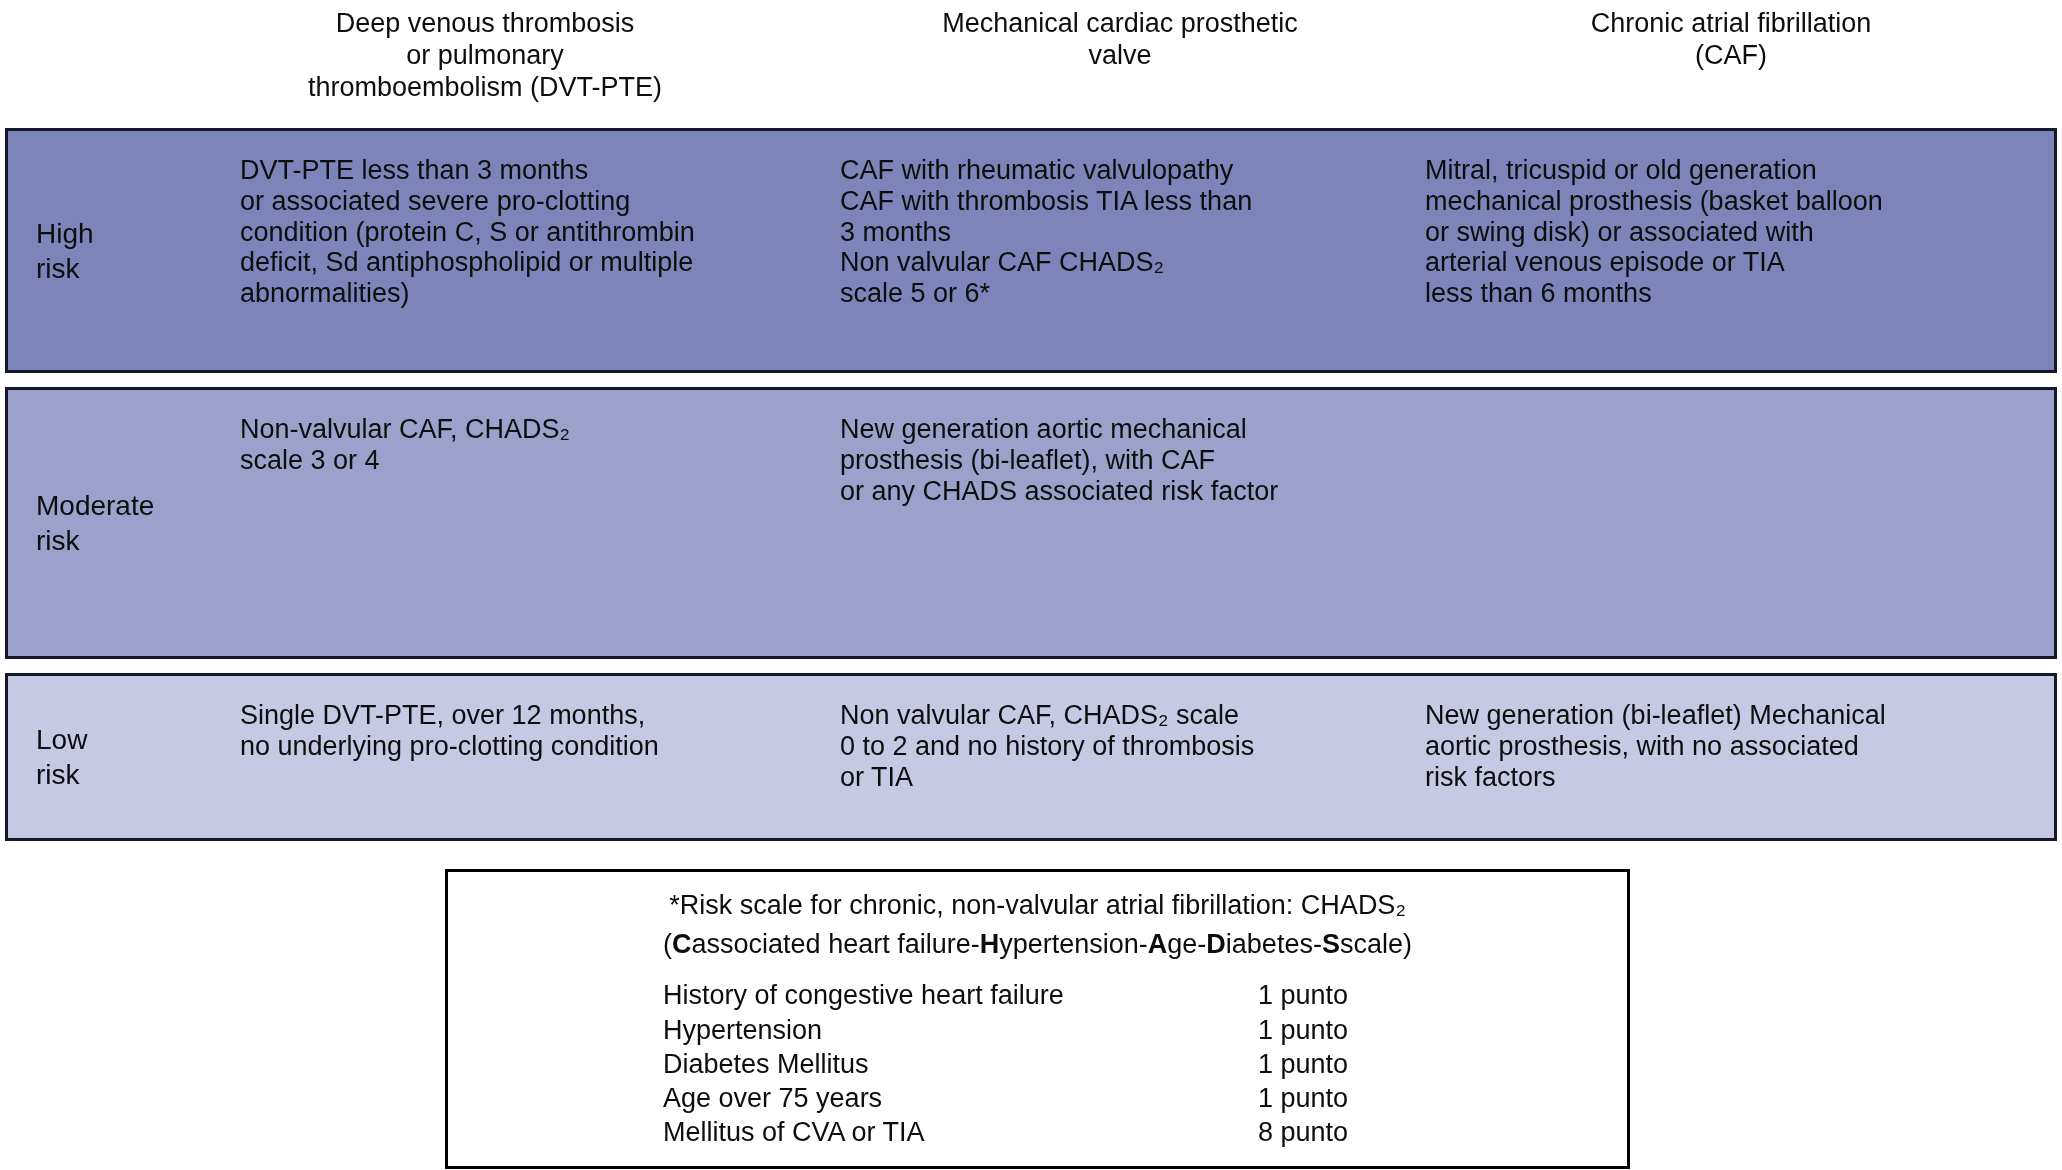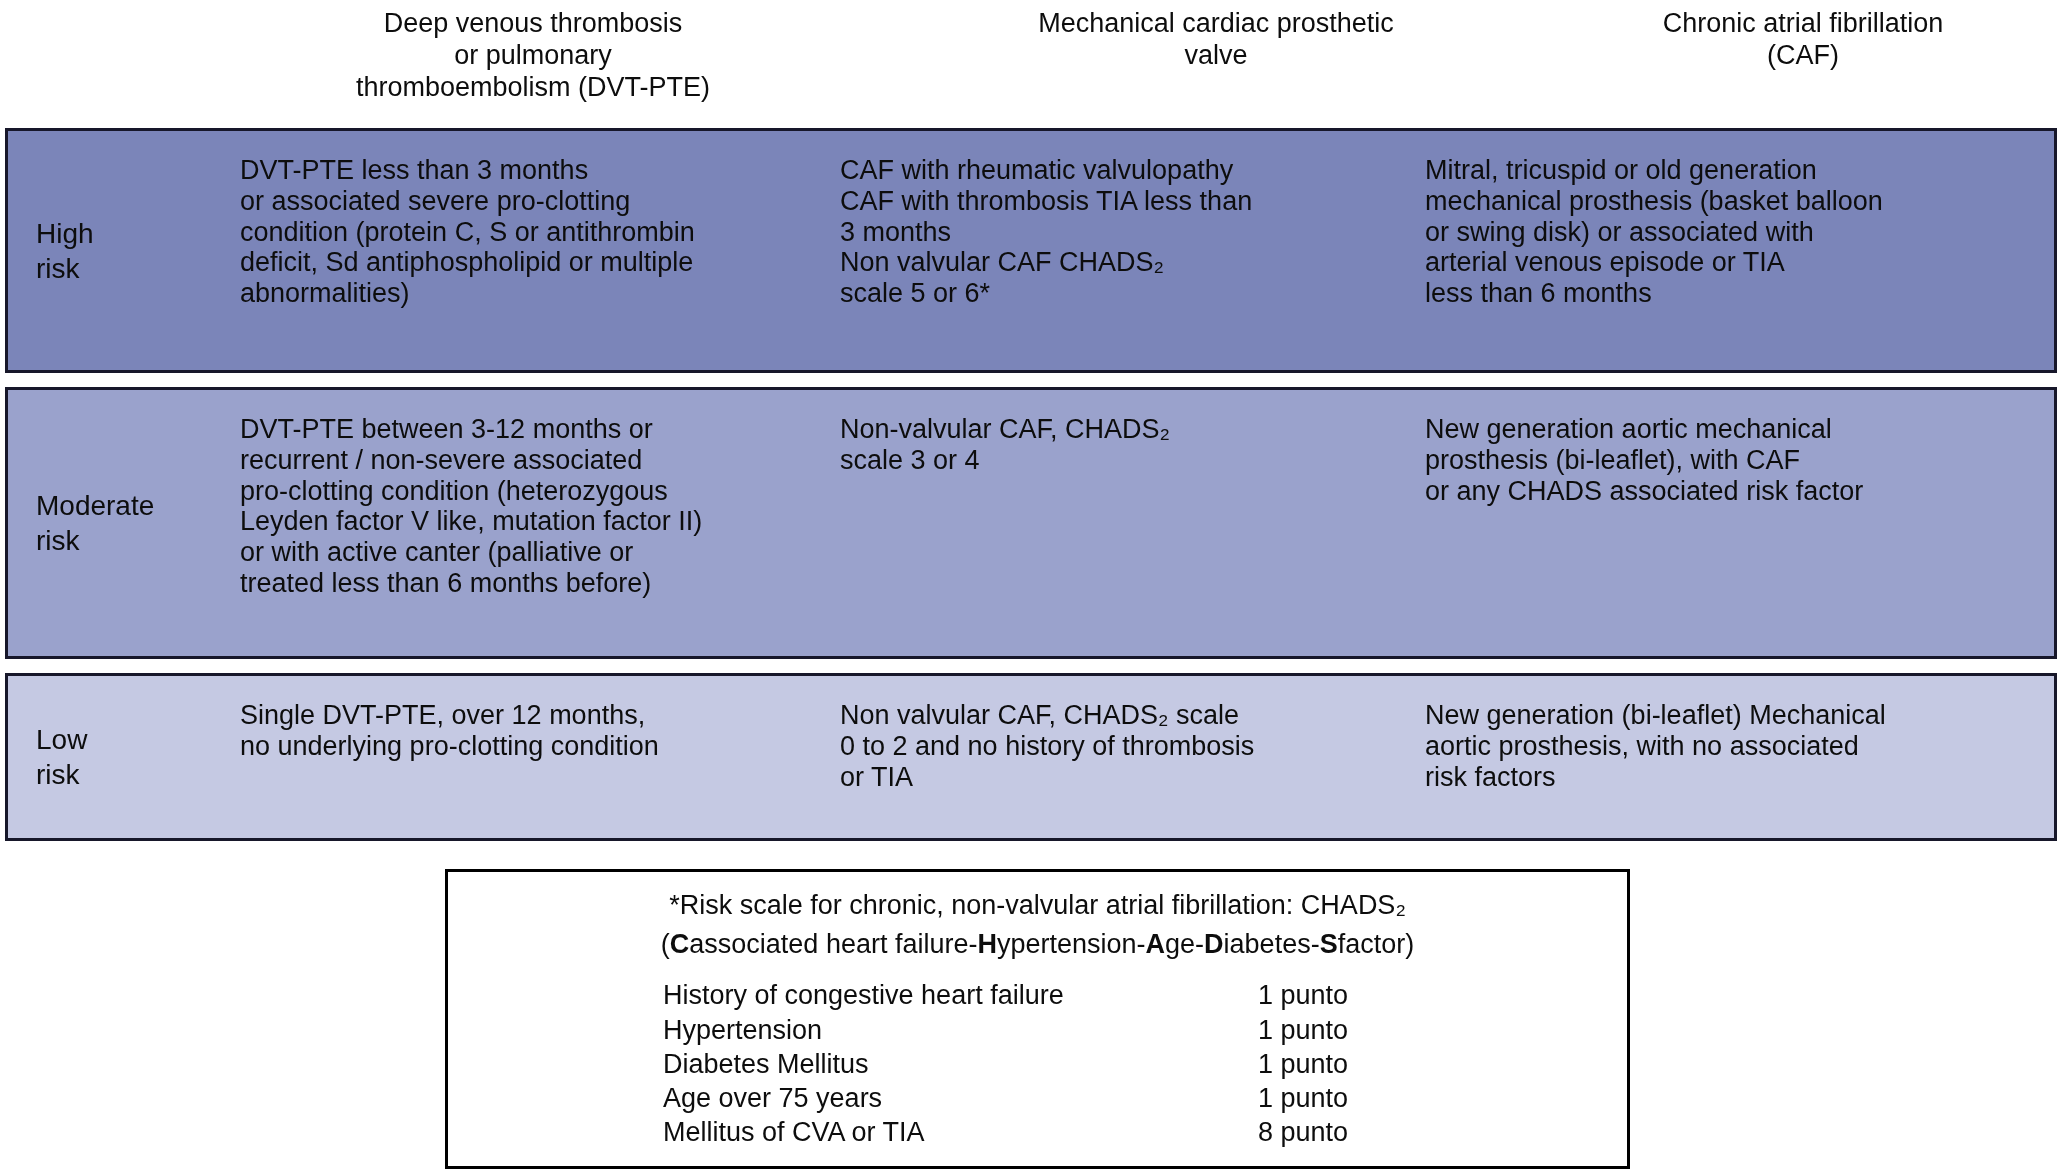--- a/index.html
+++ b/index.html
@@ -12,21 +12,20 @@
     font-family:"Liberation Sans", "DejaVu Sans", sans-serif;
     overflow:hidden;
   }
   .header-row {
     display:grid;
     grid-template-columns:130px 700px 570px 1fr;
     padding:8px 5px 0 5px;
     height:128px;
     font-size:27px;
     line-height:1.18;
-    gap:48px;
   }
   .header-cell { text-align:center; }
   .table-row {
     display:grid;
     grid-template-columns:230px 600px 585px 1fr;
     margin:0 5px 14px 5px;
     border:3px solid #17172a;
     font-size:27px;
     line-height:1.14;
   }
@@ -73,36 +72,35 @@
 
   <div class="table-row row-high" style="background-color: rgb(123, 133, 185);">
     <div class="risk-label">High<br>risk</div>
     <div class="cell">DVT-PTE less than 3 months<br>or associated severe pro-clotting<br>condition (protein C, S or antithrombin<br>deficit, Sd antiphospholipid or multiple<br>abnormalities)</div>
     <div class="cell">CAF with rheumatic valvulopathy<br>CAF with thrombosis TIA less than<br>3 months<br>Non valvular CAF CHADS₂<br>scale 5 or 6*</div>
     <div class="cell">Mitral, tricuspid or old generation<br>mechanical prosthesis (basket balloon<br>or swing disk) or associated with<br>arterial venous episode or TIA<br>less than 6 months</div>
   </div>
 
   <div class="table-row row-moderate" style="background-color: rgb(154, 162, 204);">
     <div class="risk-label">Moderate<br>risk</div>
-    <div class="cell">DVT-PTE between 3-12 months or<br>recurrent / non-severe associated<br>pro-clotting condition (heterozygous<br>Leyden factor V like, mutation factor II)<br>or with active canter (palliative or<br>treated less than 6 months before)</div>
     <div class="cell">Non-valvular CAF, CHADS₂<br>scale 3 or 4</div>
     <div class="cell">New generation aortic mechanical<br>prosthesis (bi-leaflet), with CAF<br>or any CHADS associated risk factor</div>
   </div>
 
   <div class="table-row row-low" style="background-color: rgb(197, 201, 227);">
     <div class="risk-label">Low<br>risk</div>
     <div class="cell">Single DVT-PTE, over 12 months,<br>no underlying pro-clotting condition</div>
     <div class="cell">Non valvular CAF, CHADS₂ scale<br>0 to 2 and no history of thrombosis<br>or TIA</div>
     <div class="cell">New generation (bi-leaflet) Mechanical<br>aortic prosthesis, with no associated<br>risk factors</div>
   </div>
 
   <div class="footnote-box">
     <div class="fn-title">
       <div>*Risk scale for chronic, non-valvular atrial fibrillation: CHADS₂</div>
-      <div><span>(</span><span style="font-weight: bold;">C</span><span>associated heart failure-</span><span style="font-weight: bold;">H</span><span>ypertension-</span><span style="font-weight: bold;">A</span><span>ge-</span><span style="font-weight: bold;">D</span><span>iabetes-</span><span style="font-weight: bold;">S</span><span>factor)</span></div>
+      <div><span>(</span><span style="font-weight: bold;">C</span><span>associated heart failure-</span><span style="font-weight: bold;">H</span><span>ypertension-</span><span style="font-weight: bold;">A</span><span>ge-</span><span style="font-weight: bold;">D</span><span>iabetes-</span><span style="font-weight: bold;">S</span><span>scale)</span></div>
     </div>
     <div class="fn-items">
       <div>History of congestive heart failure</div>
       <div>1 punto</div>
       <div>Hypertension</div>
       <div>1 punto</div>
       <div>Diabetes Mellitus</div>
       <div>1 punto</div>
       <div>Age over 75 years</div>
       <div>1 punto</div>

